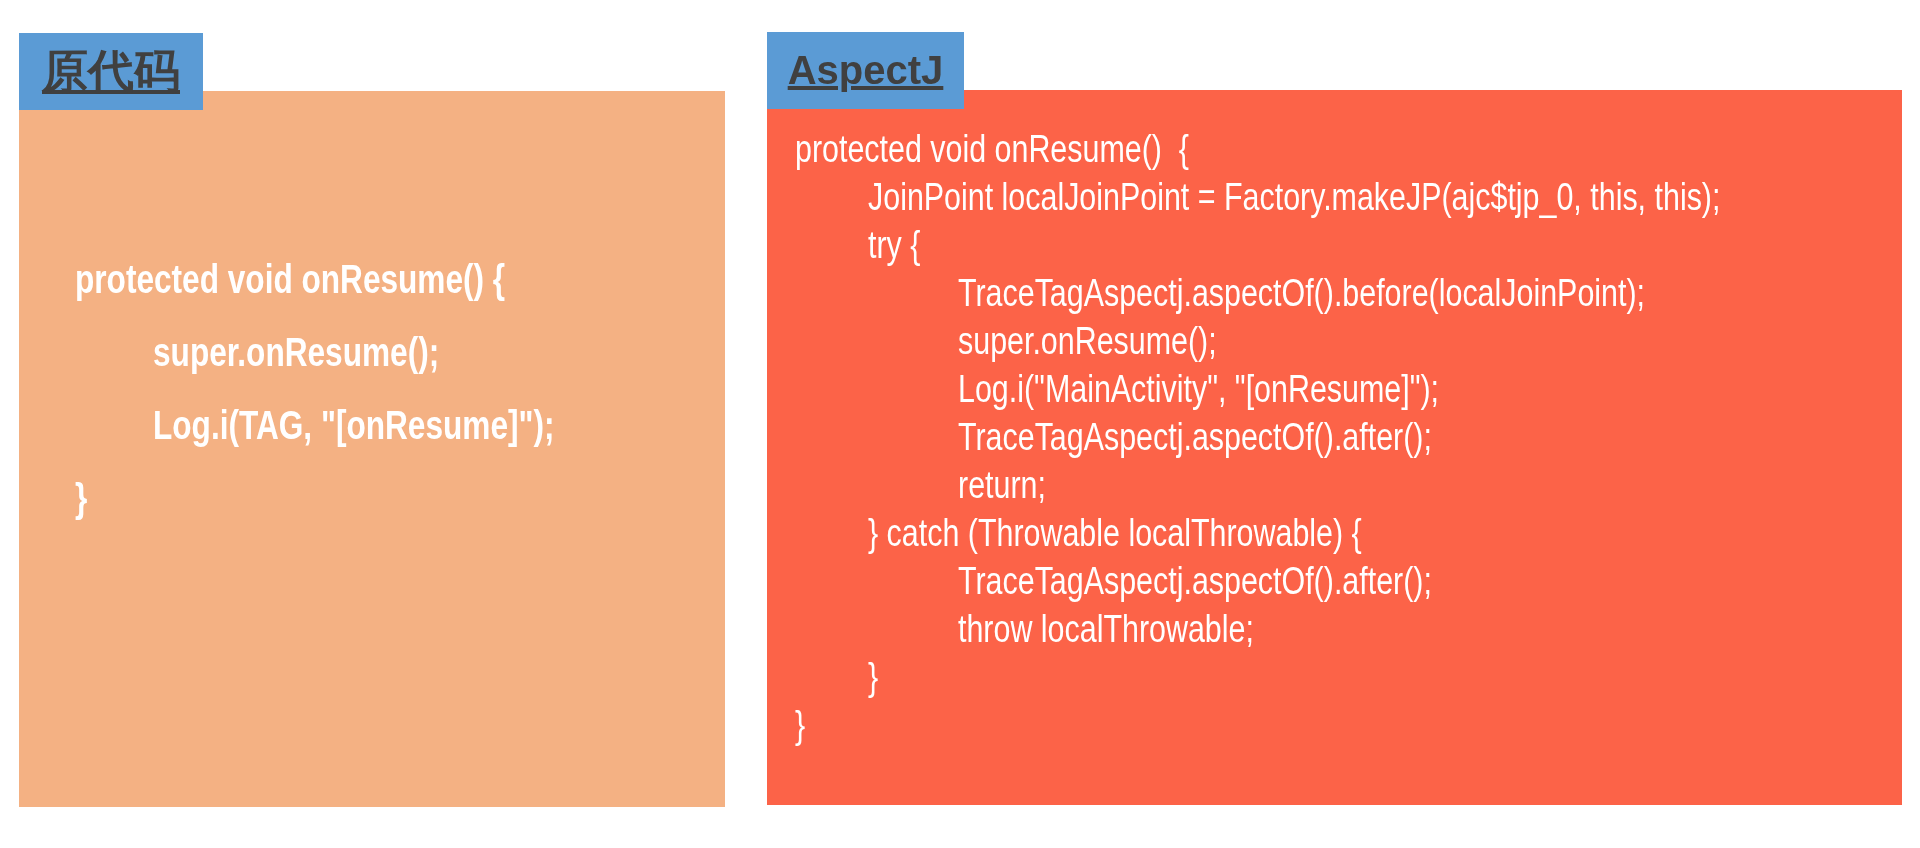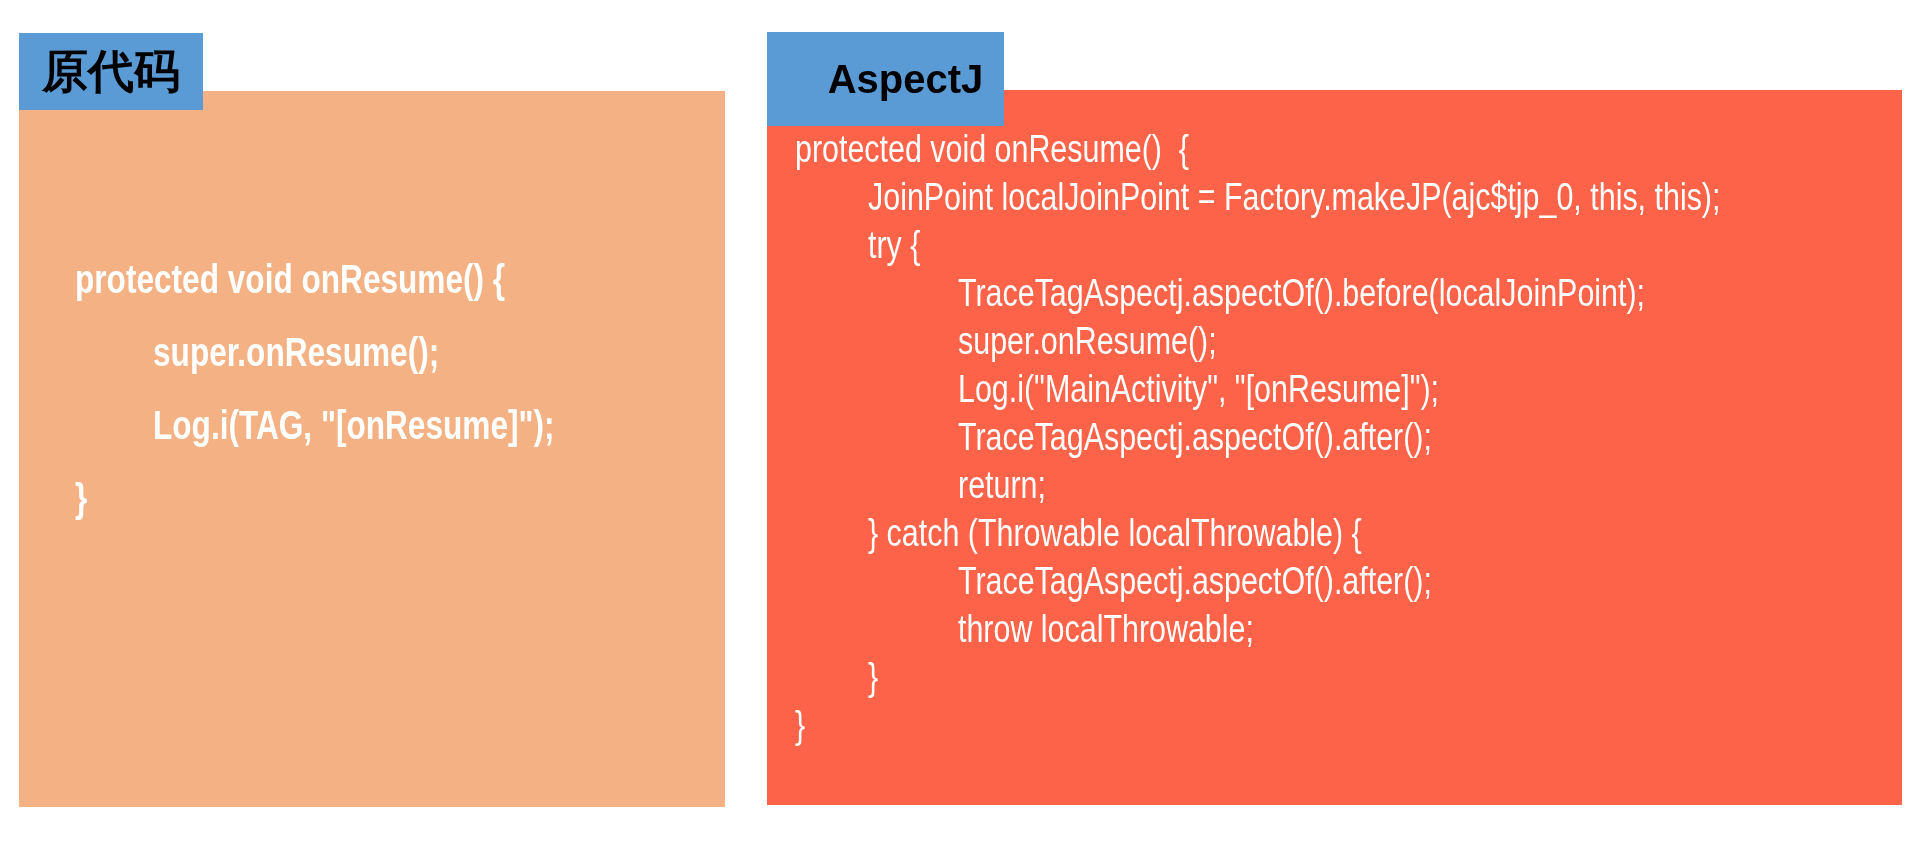--- a/index.html
+++ b/index.html
@@ -8,27 +8,28 @@
     background:#ffffff;
     position:relative;
     overflow:hidden;
     font-family:"Liberation Sans", sans-serif;
   }
 
   
   .tag {
     position:absolute;
     display:flex; align-items:center; justify-content:center;
-    color:#000000;
+    color:#404040;
     z-index:2;
+    text-decoration:underline;
   }
   #orig-tag  { left:19px;  top:33px; width:184px; height:77px;
                font-family:"DejaVu Serif", serif; font-size:46px; font-weight:600; }
-  #aj-tag    { left:767px; top:32px; width:197px; height:94px;
-               font-size:40px; font-weight:bold; letter-spacing:0px;padding-left:40px; }
+  #aj-tag    { left:767px; top:32px; width:197px; height:77px;
+               font-size:40px; font-weight:bold; letter-spacing:0px; }
 
   
   .panel { position:absolute; z-index:1; }
   #orig-panel { left:19px;  top:91px; width:706px;  height:716px; }
   #aj-panel   { left:767px; top:90px; width:1135px; height:715px; }
 
   
   .code { position:absolute; z-index:3; color:#ffffff; }
   .code .code-line { white-space:pre; transform-origin:left center; }
 

